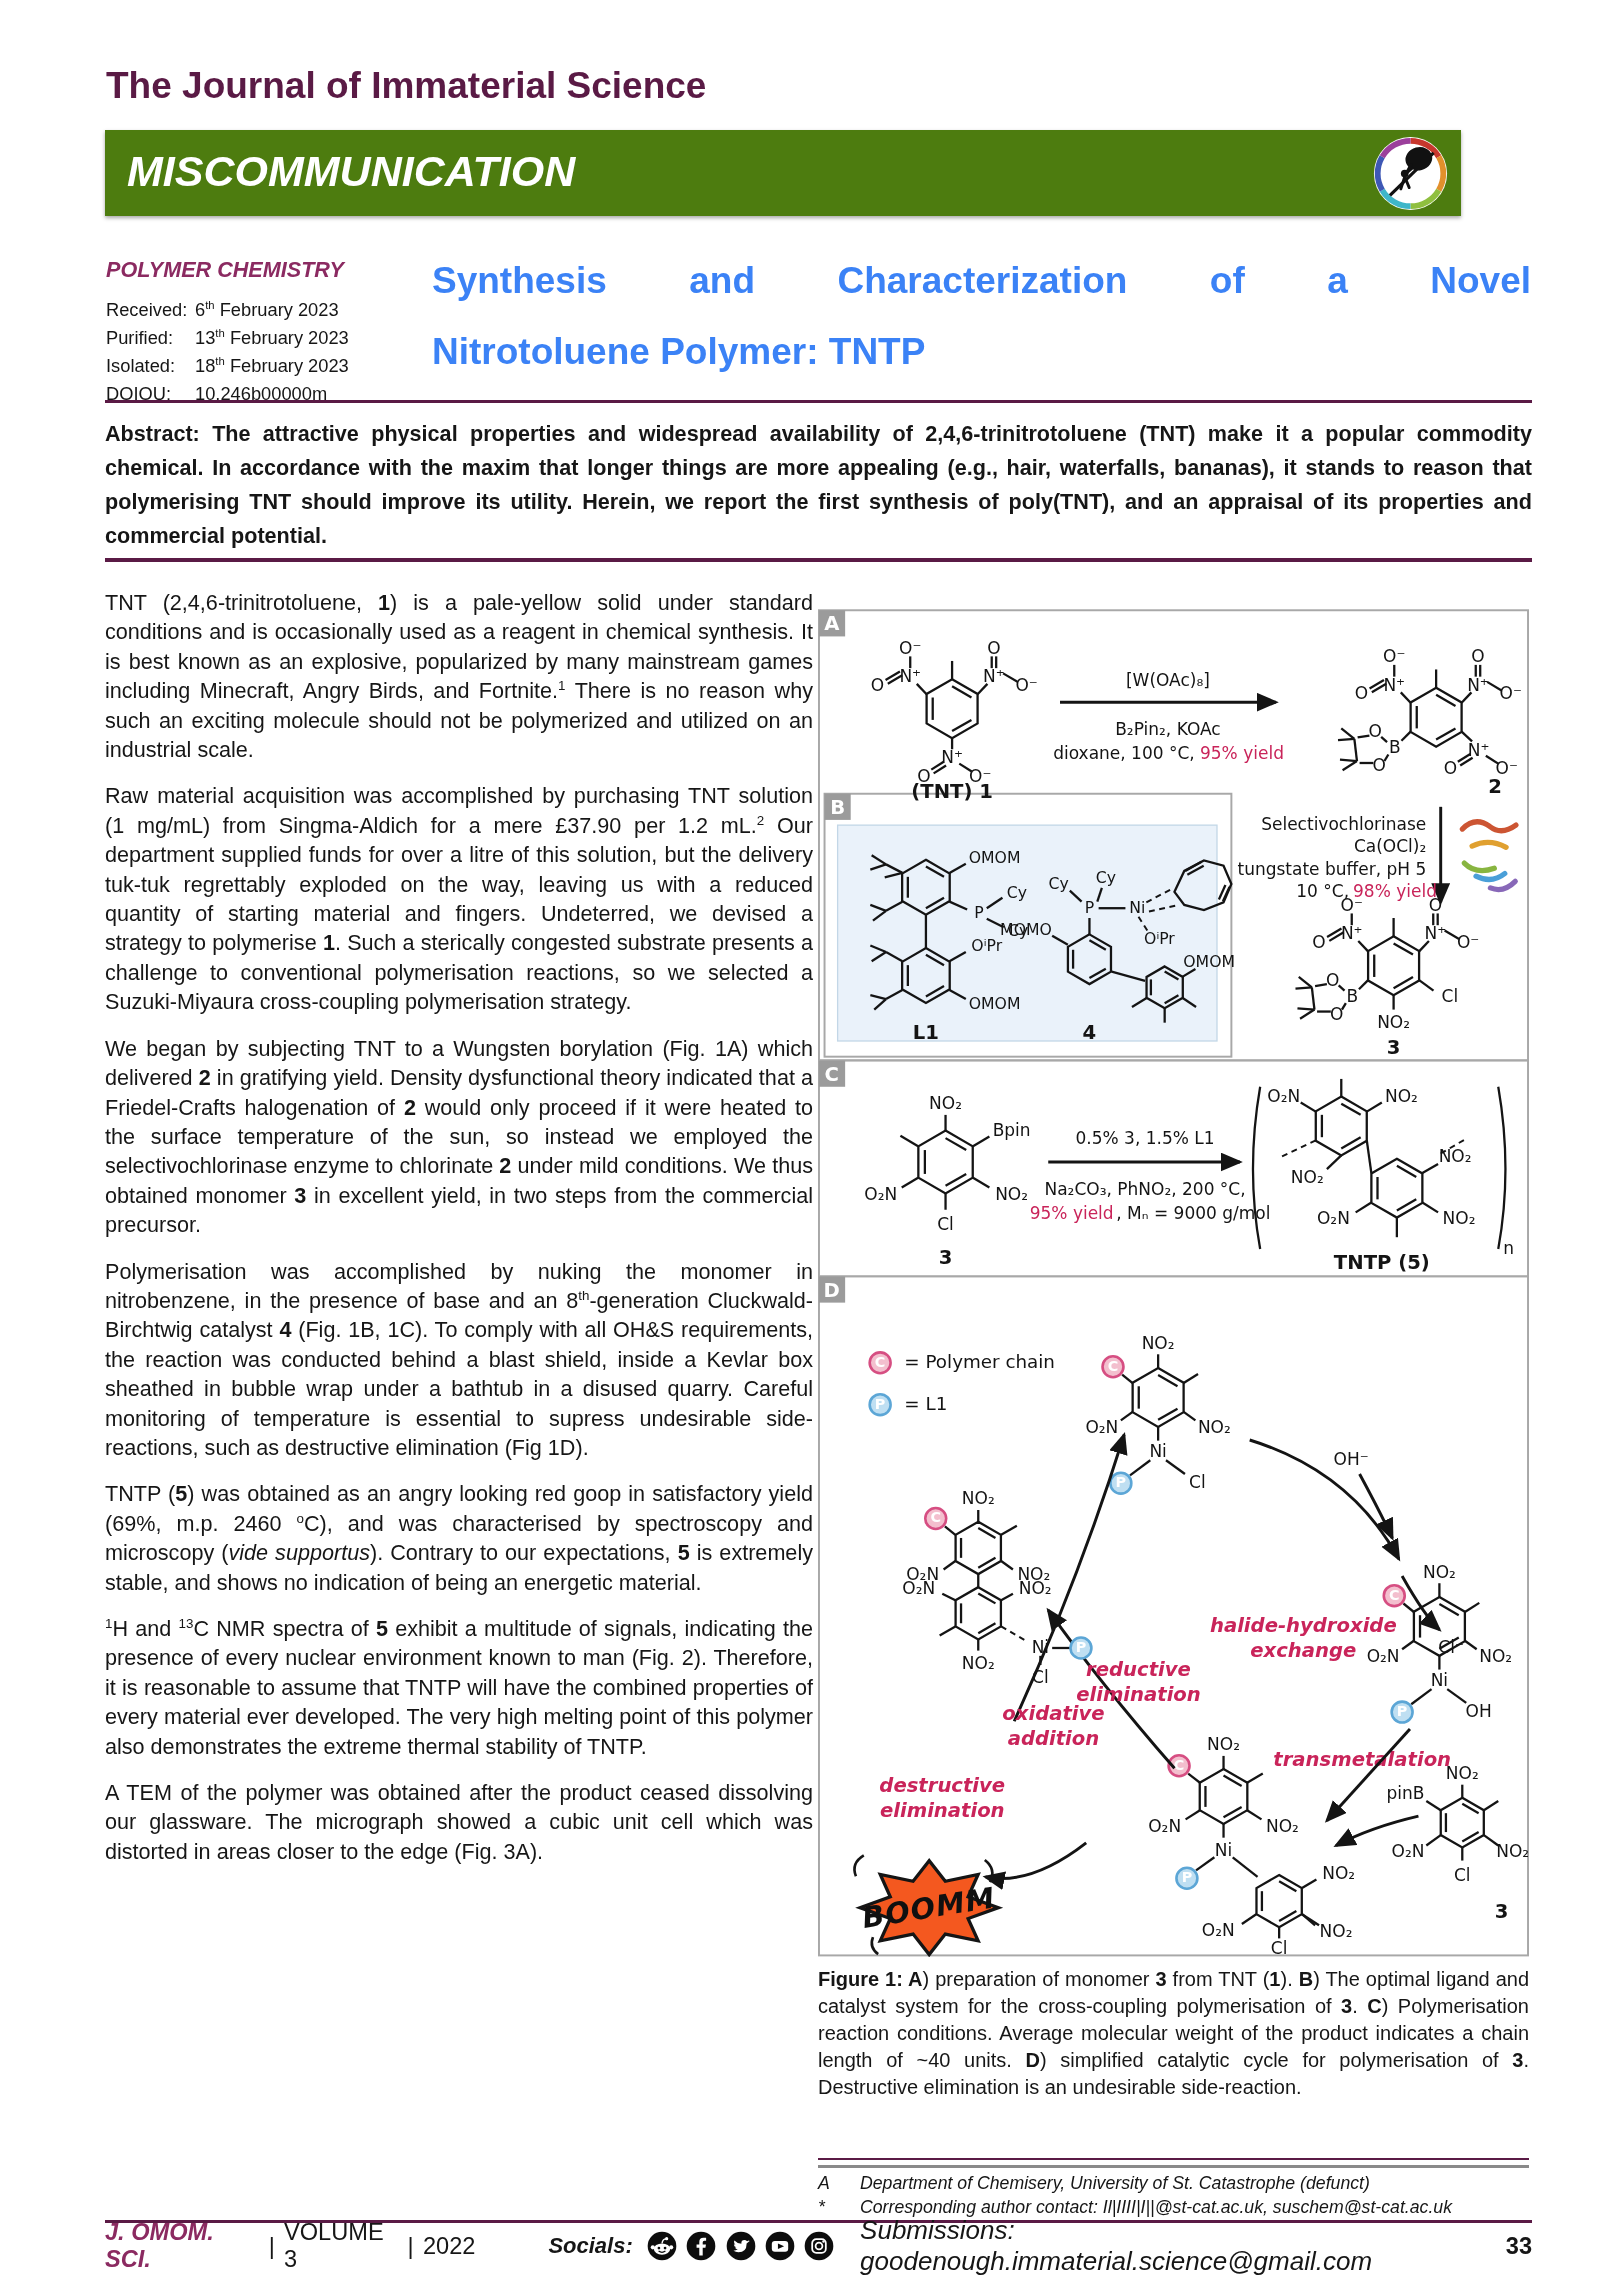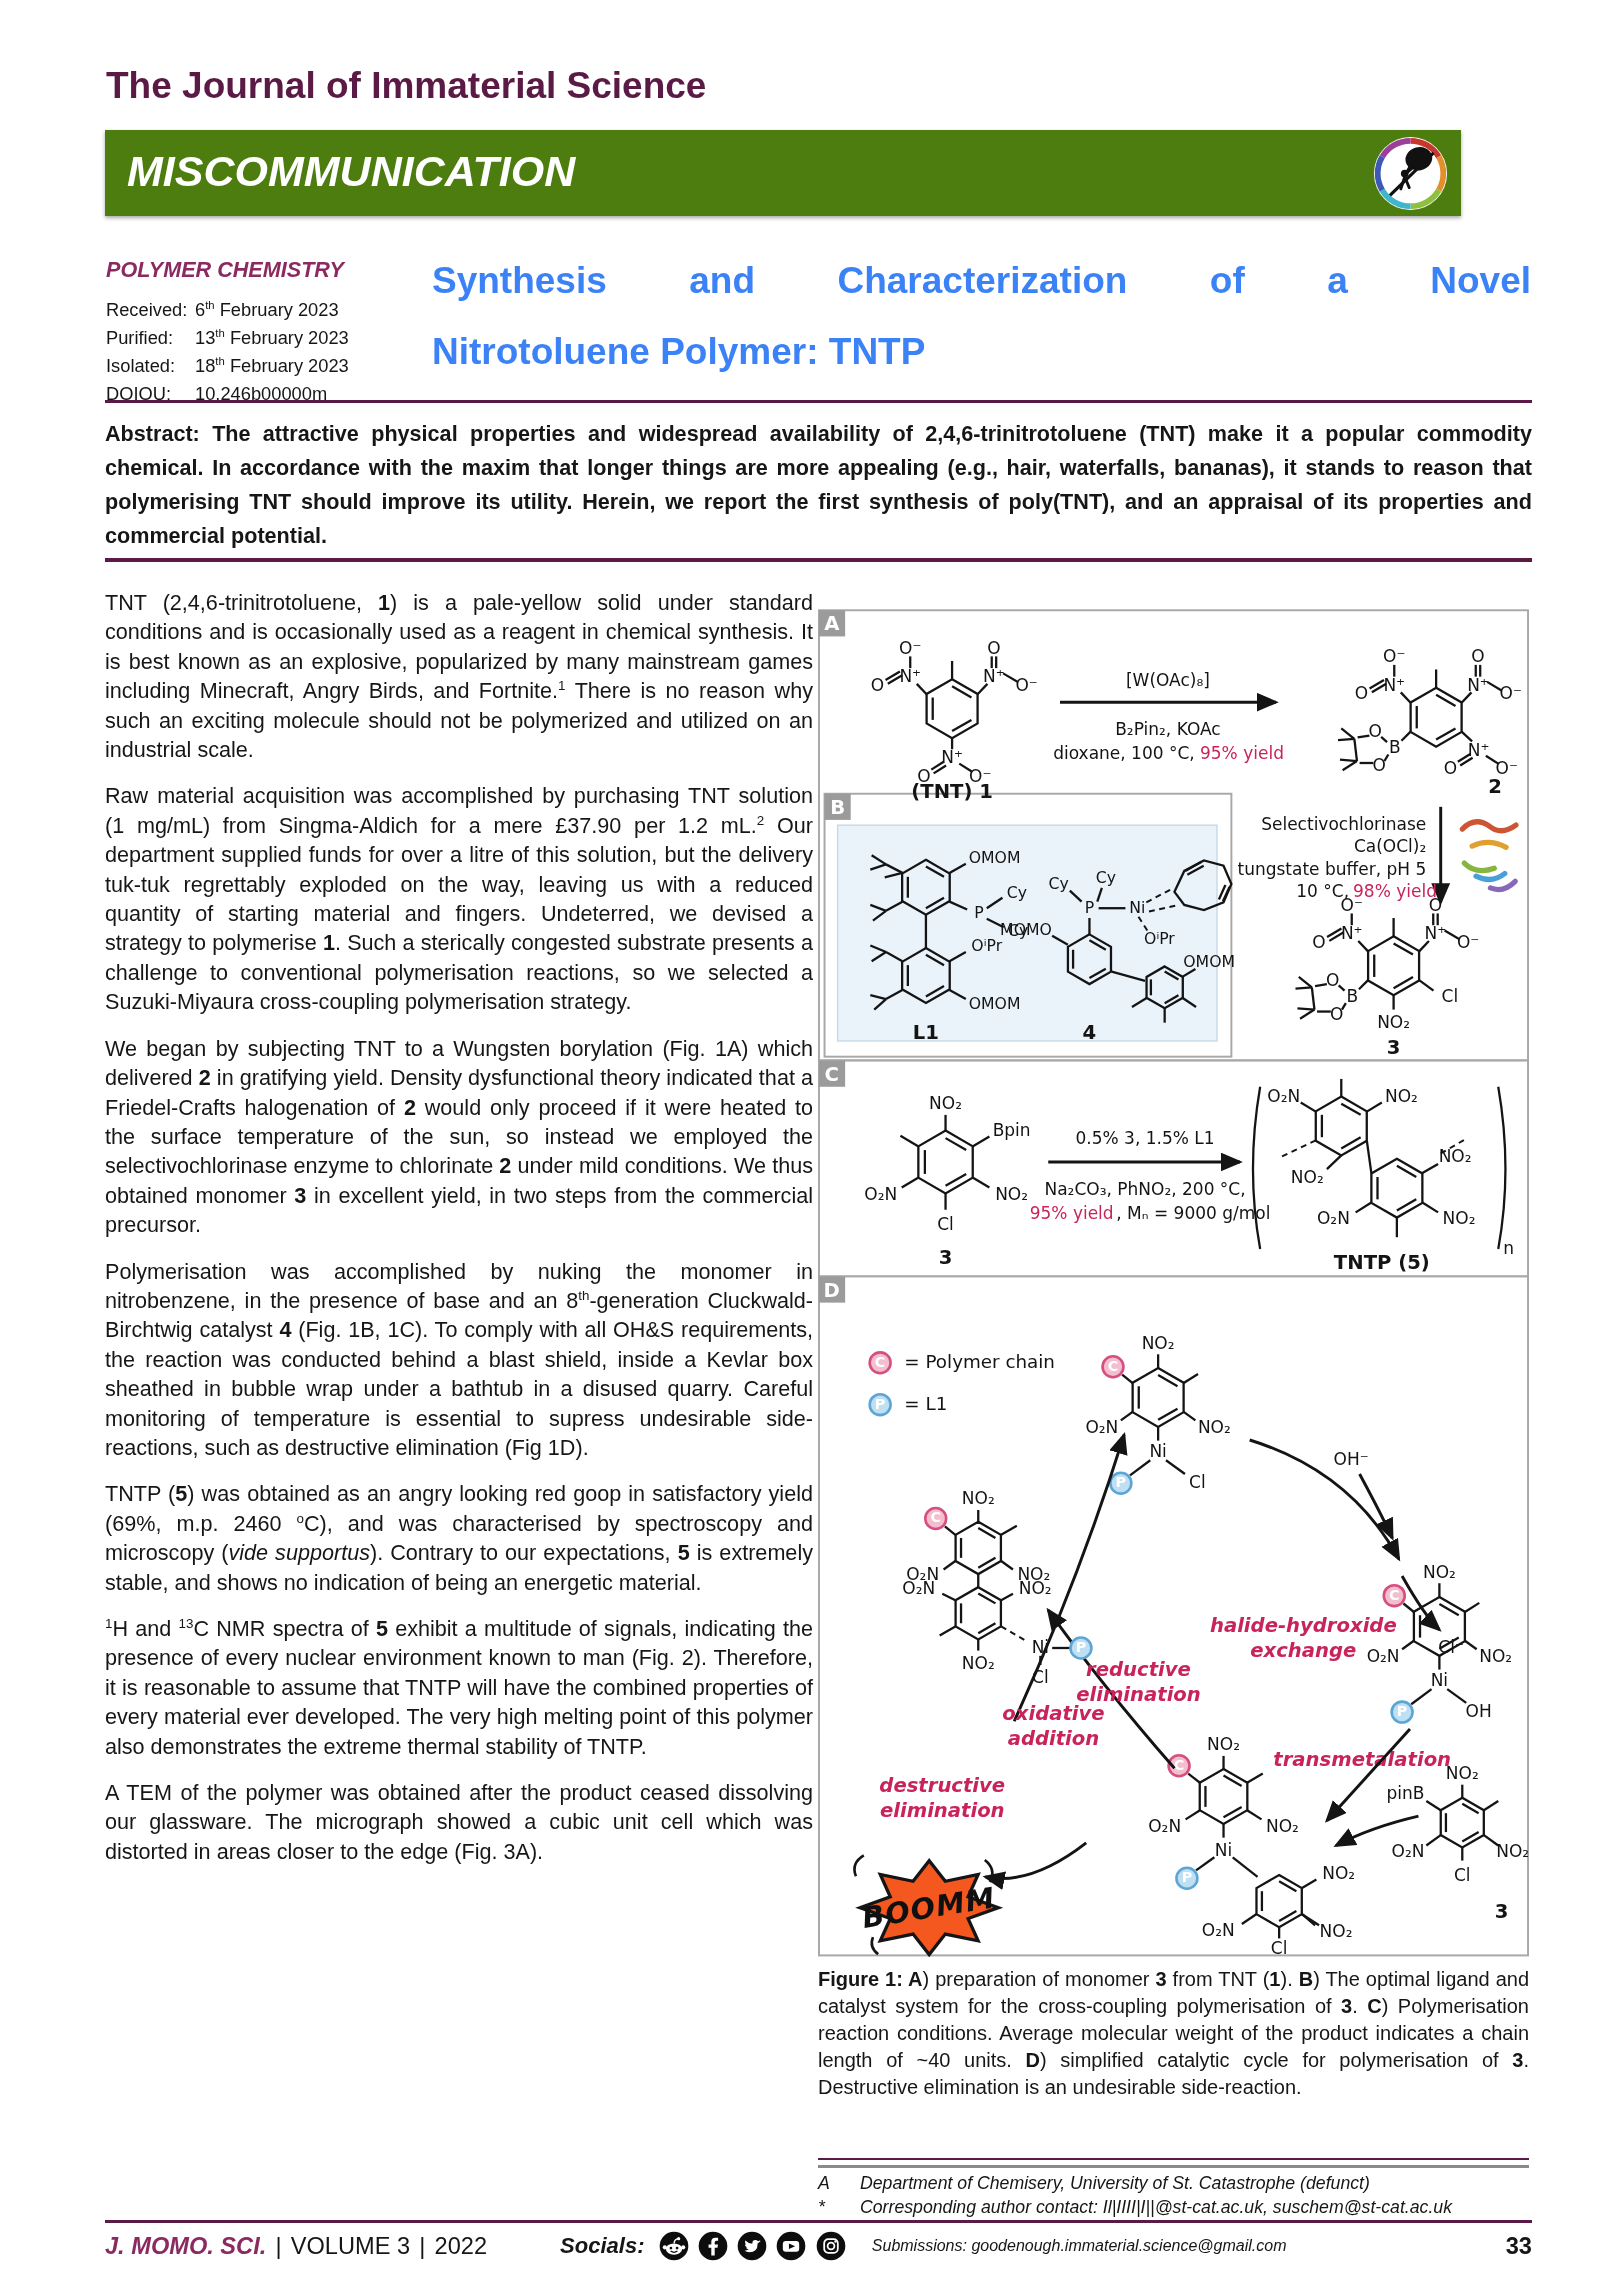--- a/index.html
+++ b/index.html
@@ -67,21 +67,21 @@
   .rr2{top:2165px;height:2.6px;background:#8a8a8a;}
   .footnotes{position:absolute;left:818px;top:2172px;width:711px;font-size:17.7px;font-style:italic;line-height:23.6px;}
   .fnrow{display:flex;}
   .fnrow .fnm{width:42px;flex:none;}
   .r3{top:2220px;height:3.3px;}
   .footer{position:absolute;left:105px;top:2227px;width:1427px;height:38px;display:flex;align-items:center;font-size:23.6px;}
   .fj{color:#8b2a61;font-weight:bold;font-style:italic;}
   .fsep{margin:0 9.2px;font-weight:300;}
   .fsoc{font-style:italic;font-weight:bold;margin-left:73px;margin-right:14.4px;font-size:22px;}
   .icon{width:30px;height:30px;margin-right:9.2px;display:inline-block;}
-  .fsub{font-style:italic;margin-left:17px;font-size:16px;}
+  .fsub{font-style:italic;margin-left:17px;font-size:26px;}
   .fpage{margin-left:auto;font-weight:bold;}
 </style>
 </head>
 <body>
 
 <div class="page">
 
   <div class="jtitle">The Journal of Immaterial Science</div>
 
   <div class="banner">
@@ -576,21 +576,21 @@
       </div>
     <div class="fnrow">
         <span class="fnm">*</span>
         <span>Corresponding author contact: Il|IIII|I||@st-cat.ac.uk, suschem@st-cat.ac.uk</span>
       </div>
   </div>
 
   <div class="rule r3"></div>
 
   <div class="footer">
-    <span class="fj">J. MOMO. SCI.</span>
+    <span class="fj">J. OMOM. SCI.</span>
     <span class="fsep">|</span>
     <span>VOLUME 3</span>
     <span class="fsep">|</span>
     <span>2022</span>
     <span class="fsoc">Socials:</span>
 
     <span class="icon"><svg viewBox="0 0 44 44" width="30" height="30">
       <circle cx="22" cy="22" r="21" fill="#0d0d0d"></circle>
       <circle cx="8.5" cy="24" r="3" fill="#fff"></circle>
           <circle cx="35.5" cy="24" r="3" fill="#fff"></circle>

